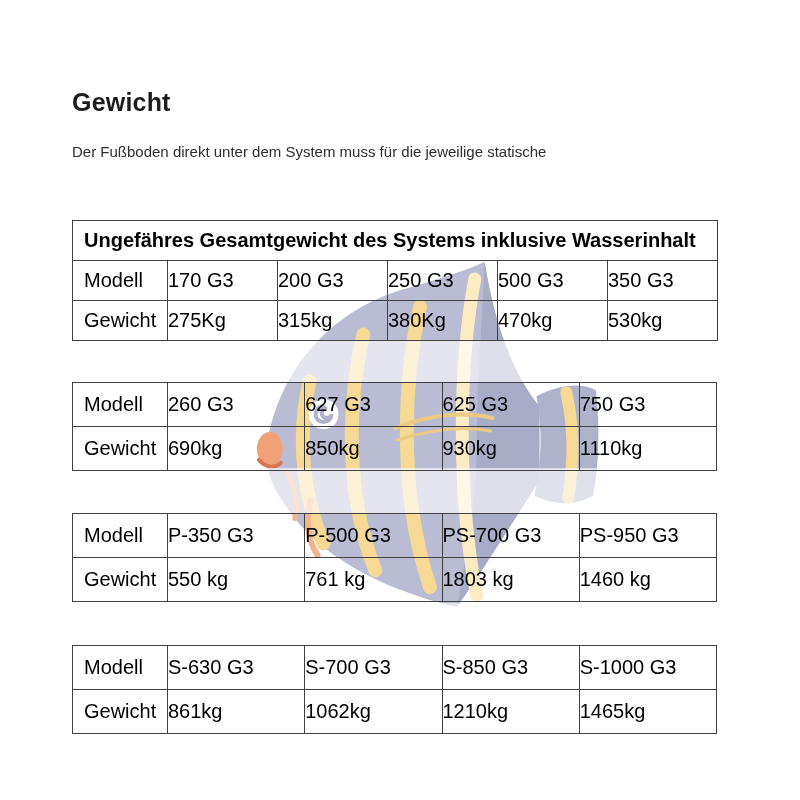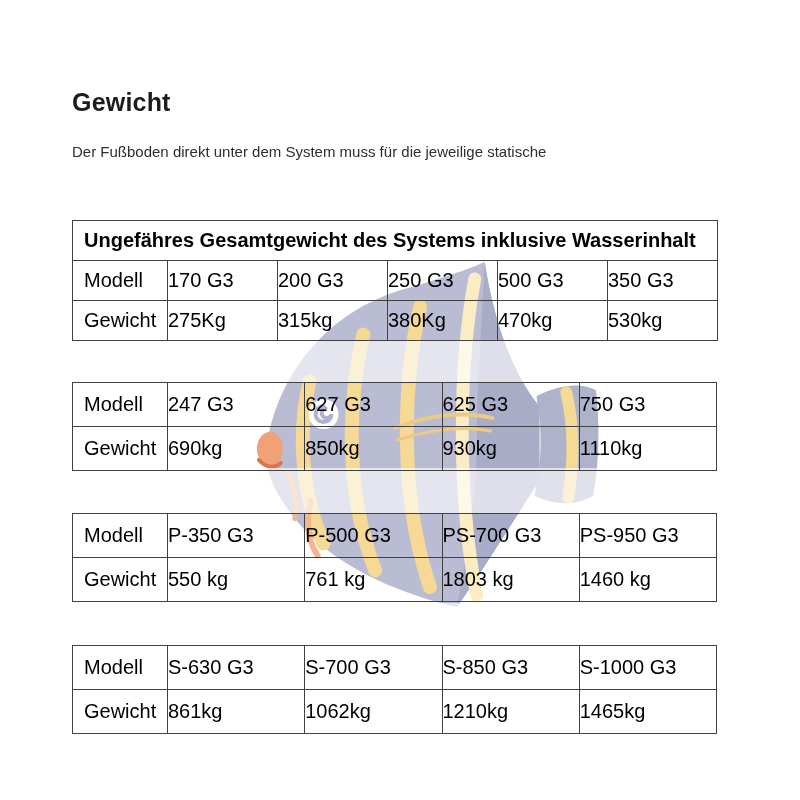--- a/index.html
+++ b/index.html
@@ -170,21 +170,21 @@
     <colgroup>
         <col style="width:95px">
         <col>
         <col>
         <col>
         <col>
       </colgroup>
     <tbody>
         <tr>
       <th class="row-label">Modell</th>
-      <td class="val">247 G3</td>
+      <td class="val">260 G3</td>
       <td class="val">627 G3</td>
       <td class="val">625 G3</td>
       <td class="val">750 G3</td>
     </tr>
     <tr>
       <th class="row-label">Gewicht</th>
       <td class="val">690kg</td>
       <td class="val">850kg</td>
       <td class="val">930kg</td>
       <td class="val">1110kg</td>

